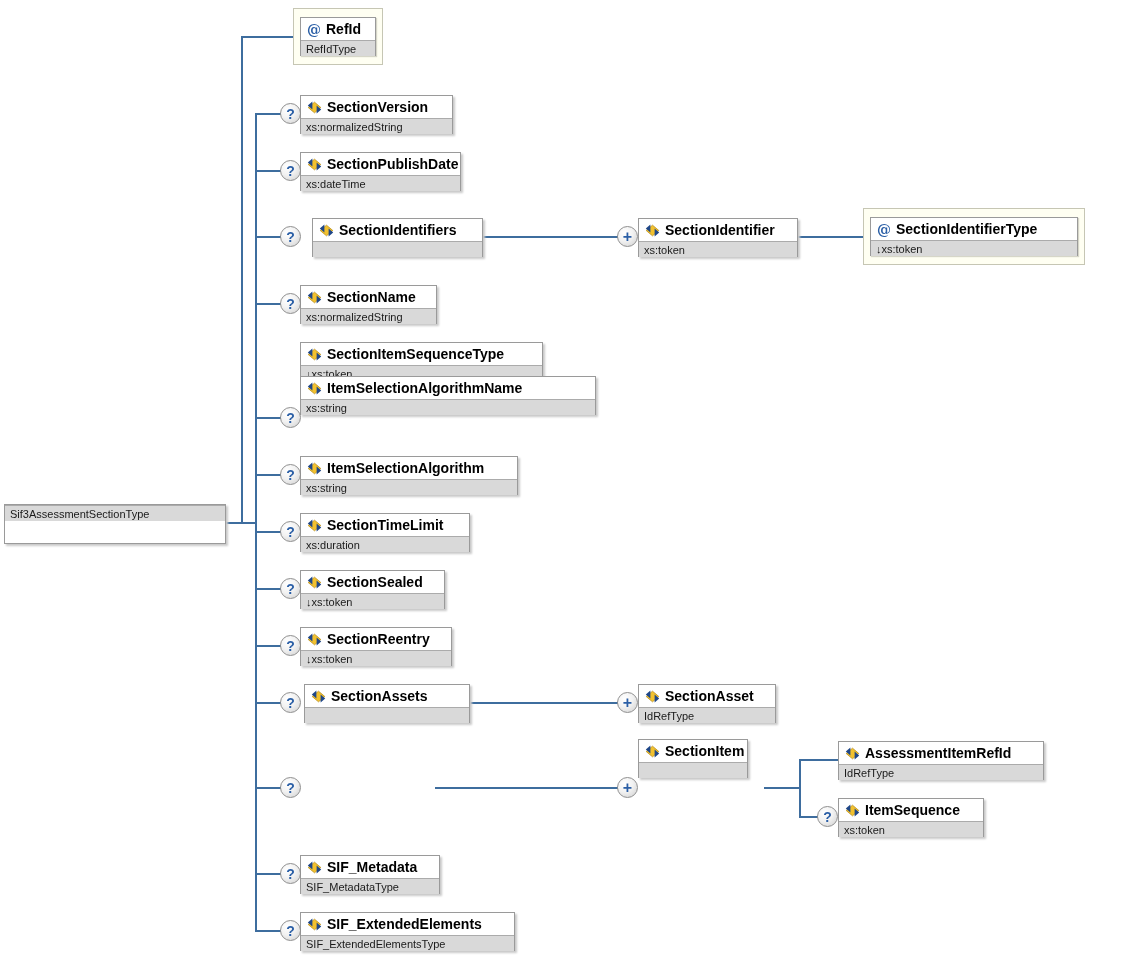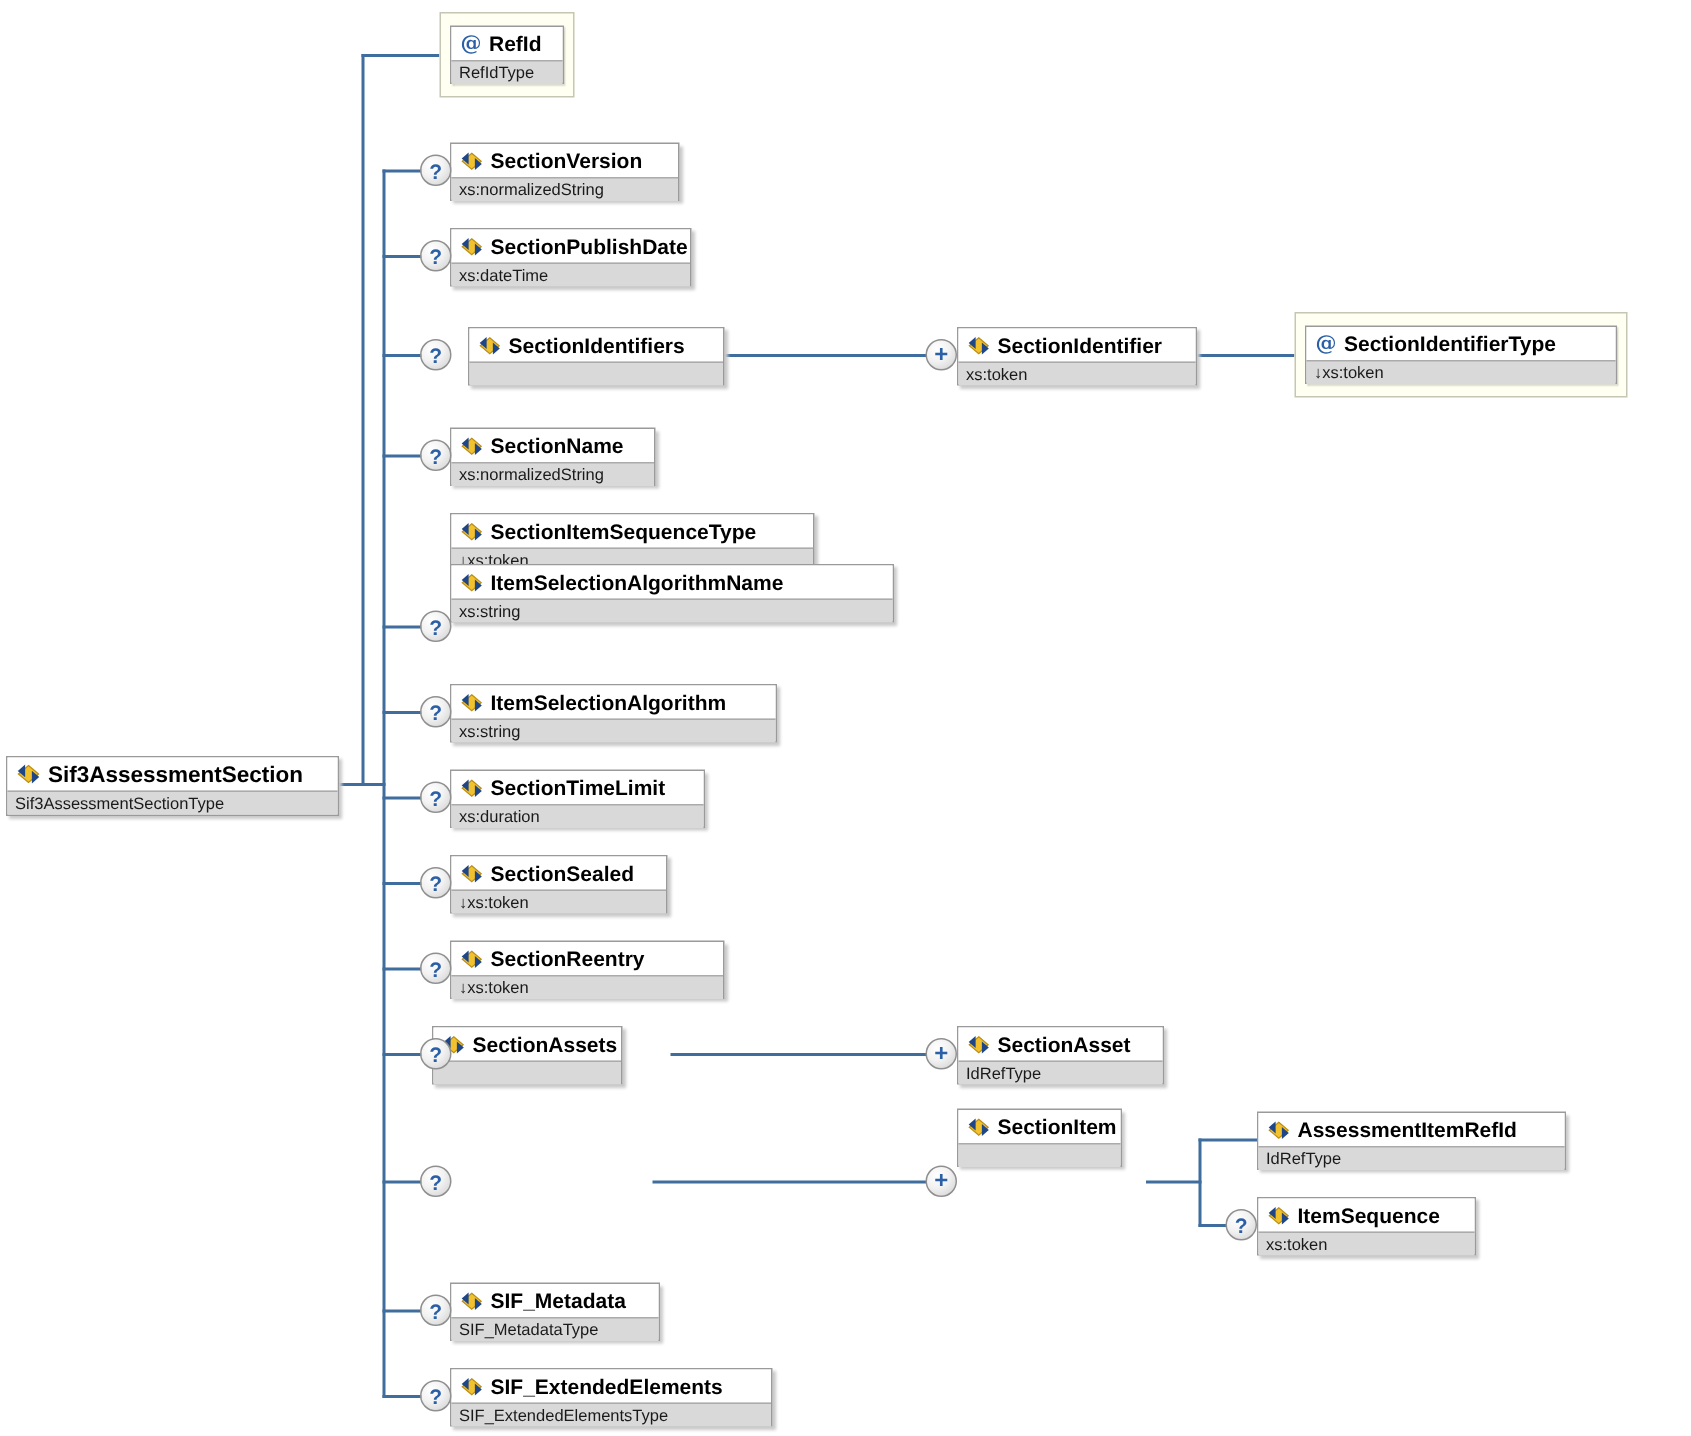--- a/index.html
+++ b/index.html
@@ -76,30 +76,20 @@
   <div class="occ" style="left:280px;top:635px">?</div>
   <div class="occ" style="left:280px;top:692px">?</div>
   <div class="occ plus" style="left:617px;top:692px">+</div>
   <div class="occ" style="left:280px;top:777px">?</div>
   <div class="occ plus" style="left:617px;top:777px">+</div>
   <div class="occ" style="left:817px;top:806px">?</div>
   <div class="occ" style="left:280px;top:863px">?</div>
   <div class="occ" style="left:280px;top:920px">?</div>
 
   <div class="node root" style="left:4px;top:504px;width:222px">
-    <div class="node-title">
-      <span class="eicon">
-          <svg width="16" height="14" viewBox="0 0 15 13">
-            <polygon points="7.5,1.2 13.8,6.5 7.5,11.8 1.2,6.5" fill="#f2c12e" stroke="#b98e1a" stroke-width="0.8"></polygon>
-            <path d="M0.8,4.6 L5.4,0.6 L5.4,8.6 Z" fill="#1f4788"></path>
-            <path d="M14.2,8.4 L9.6,12.4 L9.6,4.4 Z" fill="#1f4788"></path>
-          </svg>
-        </span>
-      <span>Sif3AssessmentSection</span>
-    </div>
     <div class="node-band">Sif3AssessmentSectionType</div>
   </div>
 
   <div class="attr-wrap" style="left:293px;top:8px;width:90px">
     <div class="node" style="width:76px">
       <div class="node-title">
         <span class="aticon">@</span>
         <span>RefId</span>
       </div>
       <div class="node-band">RefIdType</div>
@@ -249,35 +239,35 @@
             <polygon points="7.5,1.2 13.8,6.5 7.5,11.8 1.2,6.5" fill="#f2c12e" stroke="#b98e1a" stroke-width="0.8"></polygon>
             <path d="M0.8,4.6 L5.4,0.6 L5.4,8.6 Z" fill="#1f4788"></path>
             <path d="M14.2,8.4 L9.6,12.4 L9.6,4.4 Z" fill="#1f4788"></path>
           </svg>
         </span>
       <span>SectionSealed</span>
     </div>
     <div class="node-band">↓xs:token</div>
   </div>
 
-  <div class="node" style="left:300px;top:627px;width:183px">
+  <div class="node" style="left:300px;top:627px;width:152px">
     <div class="node-title">
       <span class="eicon">
           <svg width="15" height="13" viewBox="0 0 15 13">
             <polygon points="7.5,1.2 13.8,6.5 7.5,11.8 1.2,6.5" fill="#f2c12e" stroke="#b98e1a" stroke-width="0.8"></polygon>
             <path d="M0.8,4.6 L5.4,0.6 L5.4,8.6 Z" fill="#1f4788"></path>
             <path d="M14.2,8.4 L9.6,12.4 L9.6,4.4 Z" fill="#1f4788"></path>
           </svg>
         </span>
       <span>SectionReentry</span>
     </div>
     <div class="node-band">↓xs:token</div>
   </div>
 
-  <div class="node" style="left:288px;top:684px;width:127px">
+  <div class="node" style="left:304px;top:684px;width:166px">
     <div class="node-title">
       <span class="eicon">
           <svg width="15" height="13" viewBox="0 0 15 13">
             <polygon points="7.5,1.2 13.8,6.5 7.5,11.8 1.2,6.5" fill="#f2c12e" stroke="#b98e1a" stroke-width="0.8"></polygon>
             <path d="M0.8,4.6 L5.4,0.6 L5.4,8.6 Z" fill="#1f4788"></path>
             <path d="M14.2,8.4 L9.6,12.4 L9.6,4.4 Z" fill="#1f4788"></path>
           </svg>
         </span>
       <span>SectionAssets</span>
     </div>

